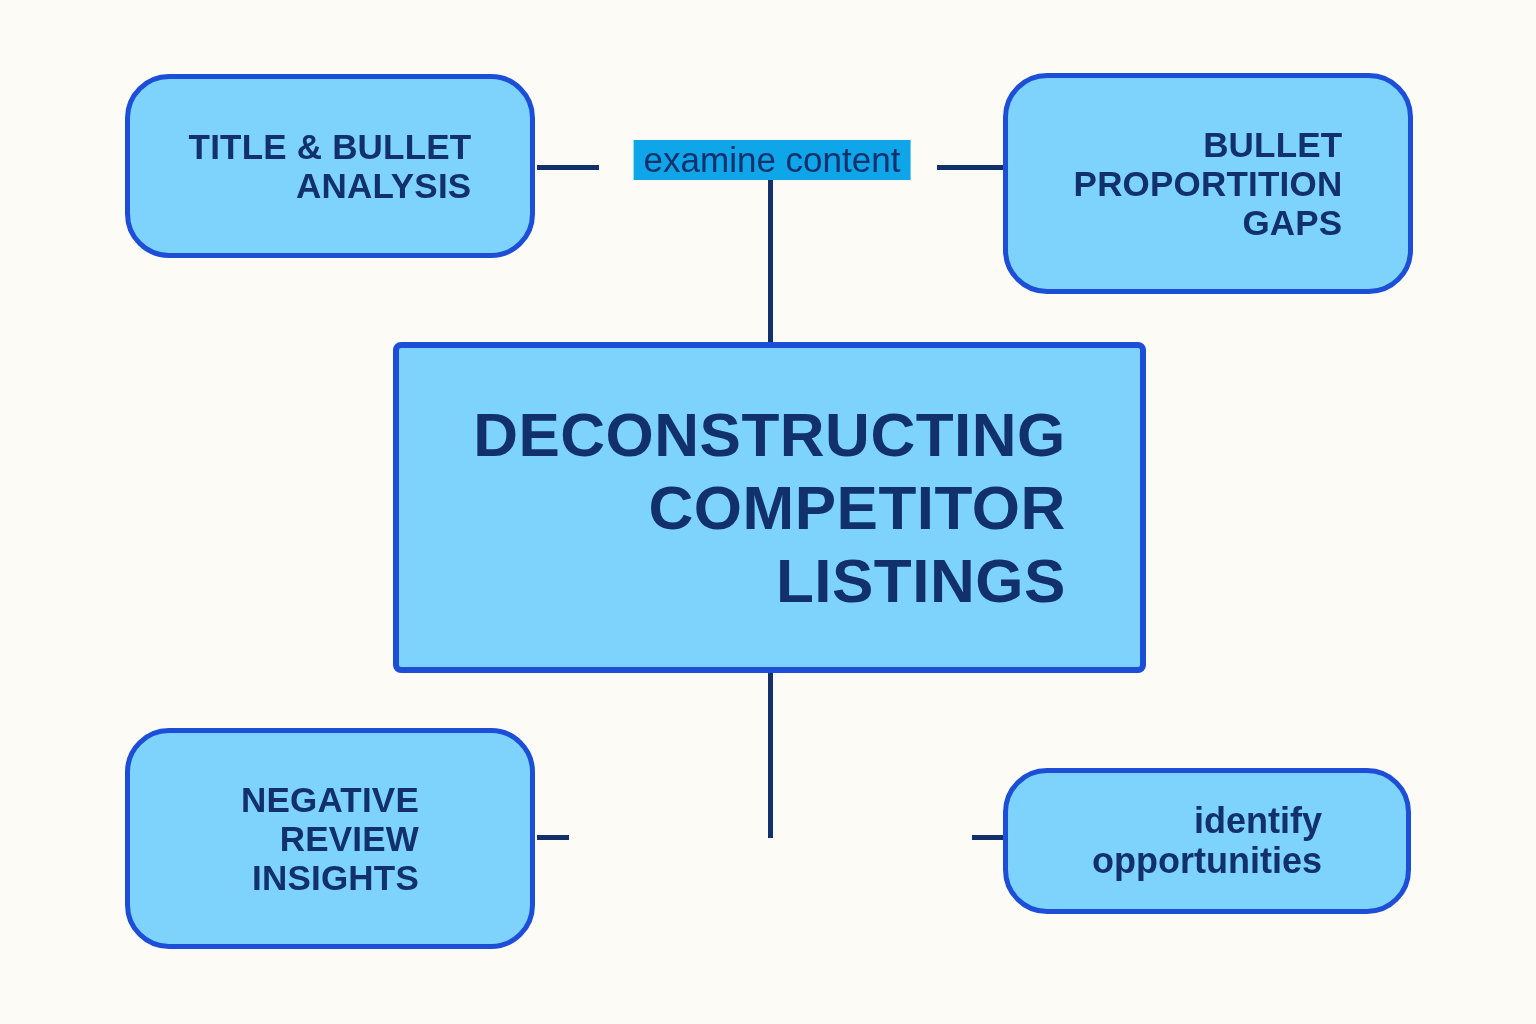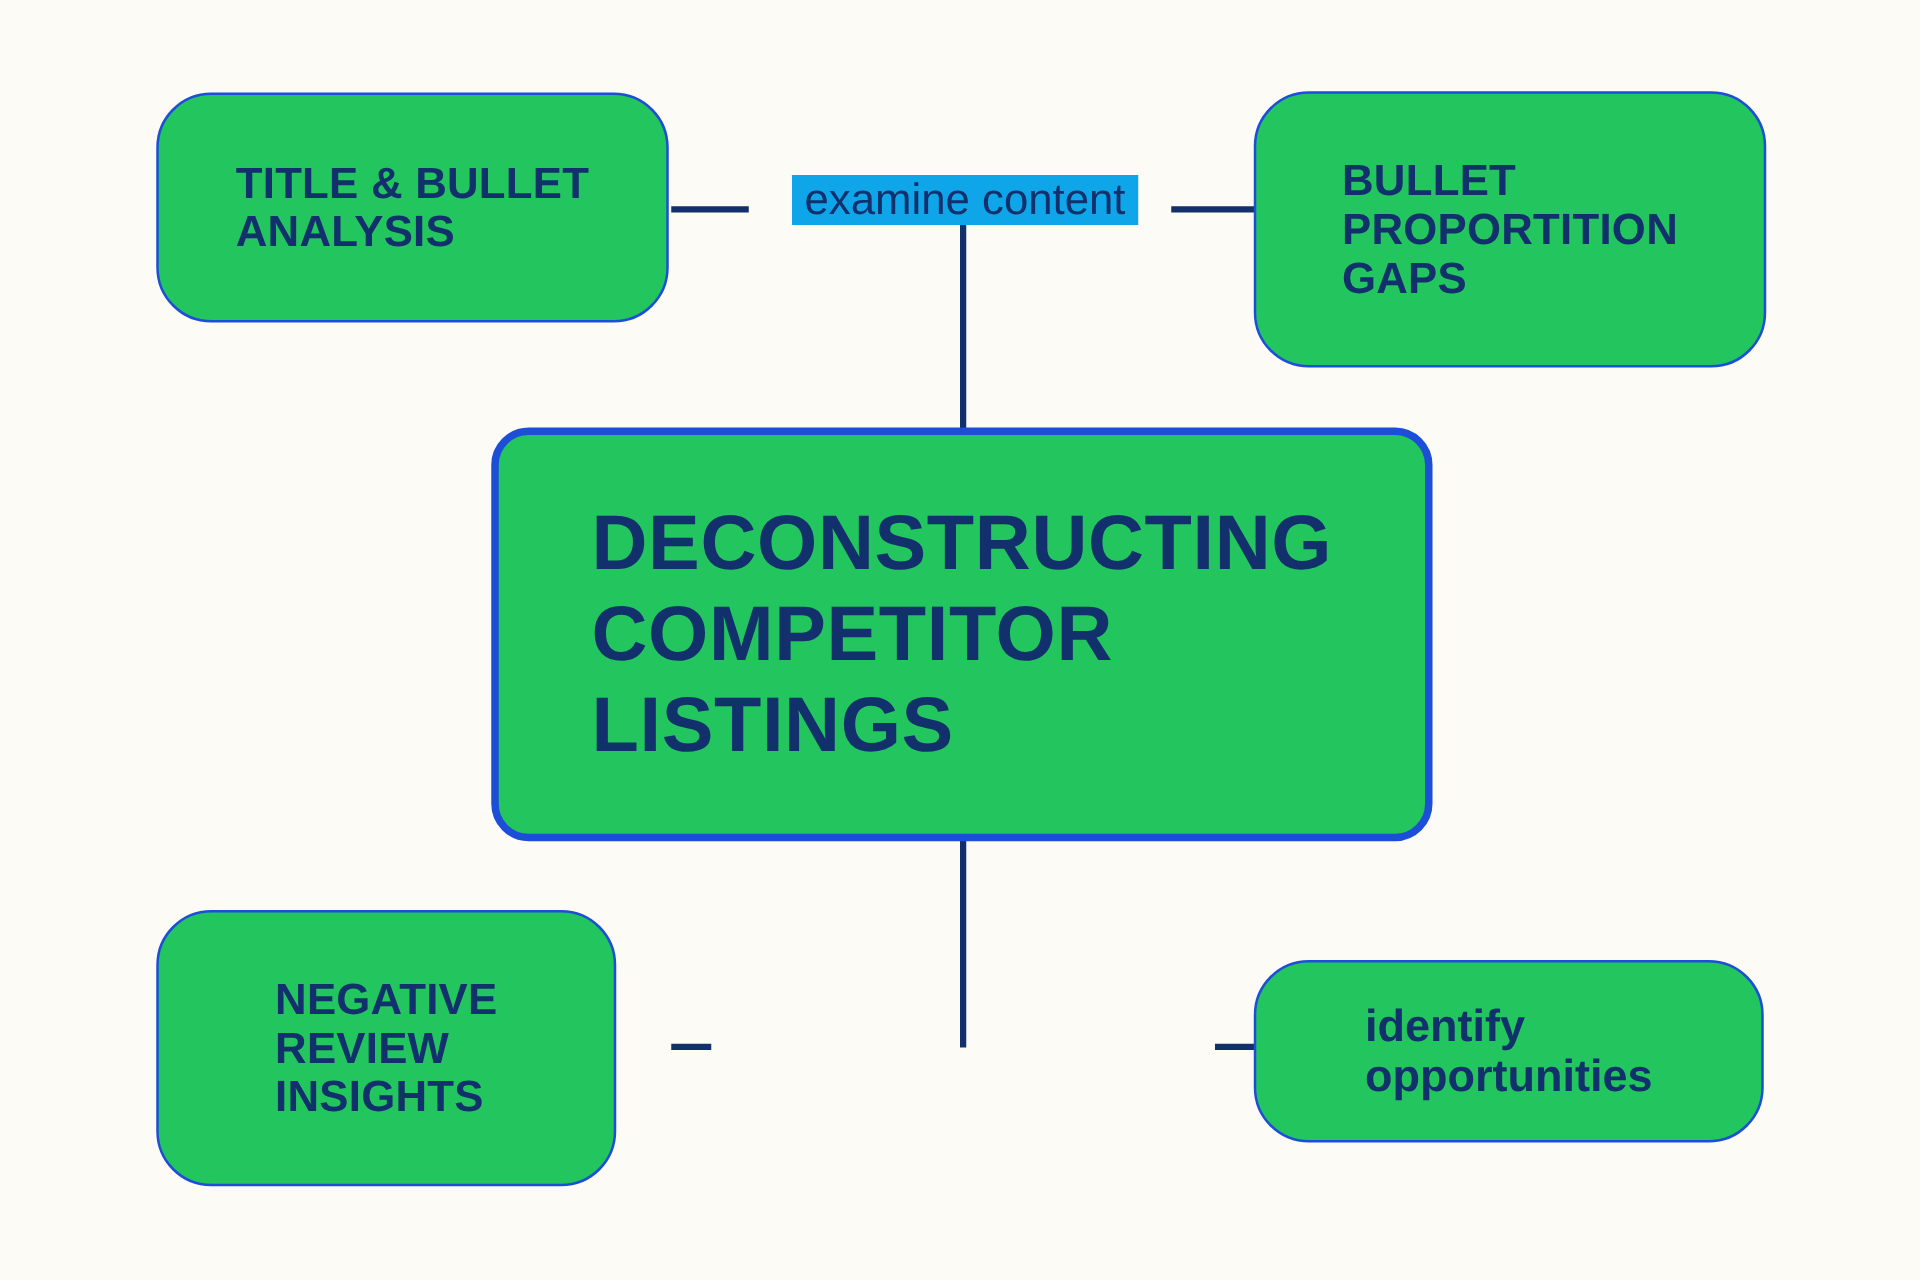--- a/index.html
+++ b/index.html
@@ -15,55 +15,55 @@
     position: relative;
     width: 1536px;
     height: 1024px;
     background: #FDFBF6;
     overflow: hidden;
   }
   
   .node {
     position: absolute;
     box-sizing: border-box;
-    background: #22c55e;
-    border: 2px solid #1d4ed8;
+    background: #7dd3fc;
+    border: 5px solid #1d4ed8;
     display: flex;
     align-items: center;
     justify-content: center;
-    text-align: left;
+    text-align: right;
     color: #12306B;
     line-height: 1.12;
     letter-spacing: 0.2px;
     white-space: pre-line;
   }
   .node.leaf {
     border-radius: 44px;
     font-weight: bold;
     font-size: 35px;
   }
   .node.leaf.soft {
     font-weight: bold;
     font-size: 36px;
     letter-spacing: 0px;
   }
   .node.center {
-    border-radius: 30px;
+    border-radius: 8px;
     border-width: 6px;
     font-weight: bold;
     font-size: 62px;
     line-height: 1.18;
     letter-spacing: 0.5px;
   }
 
   
   #node-title-bullet   { left: 125px; top: 74px;  width: 410px; height: 184px; }
   #node-value-gaps     { left: 1003px; top: 73px; width: 410px; height: 221px; }
   #node-center         { left: 393px;  top: 342px; width: 753px; height: 331px; }
-  #node-negative-review{ left: 125px;  top: 728px; width: 368px; height: 221px; }
+  #node-negative-review{ left: 125px;  top: 728px; width: 410px; height: 221px; }
   #node-identify-opps  { left: 1003px; top: 768px; width: 408px; height: 146px; }
 
   
   .line {
     position: absolute;
     background: #12306B;
   }
   .line.h { height: 5px; }
   .line.v { width: 5px; }
 

